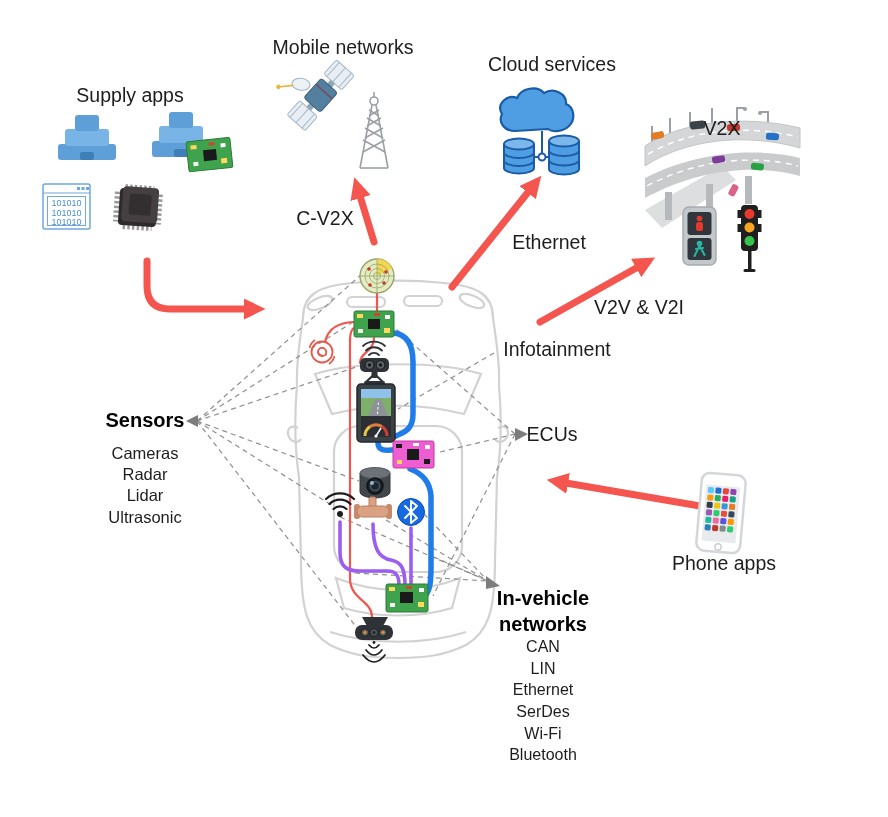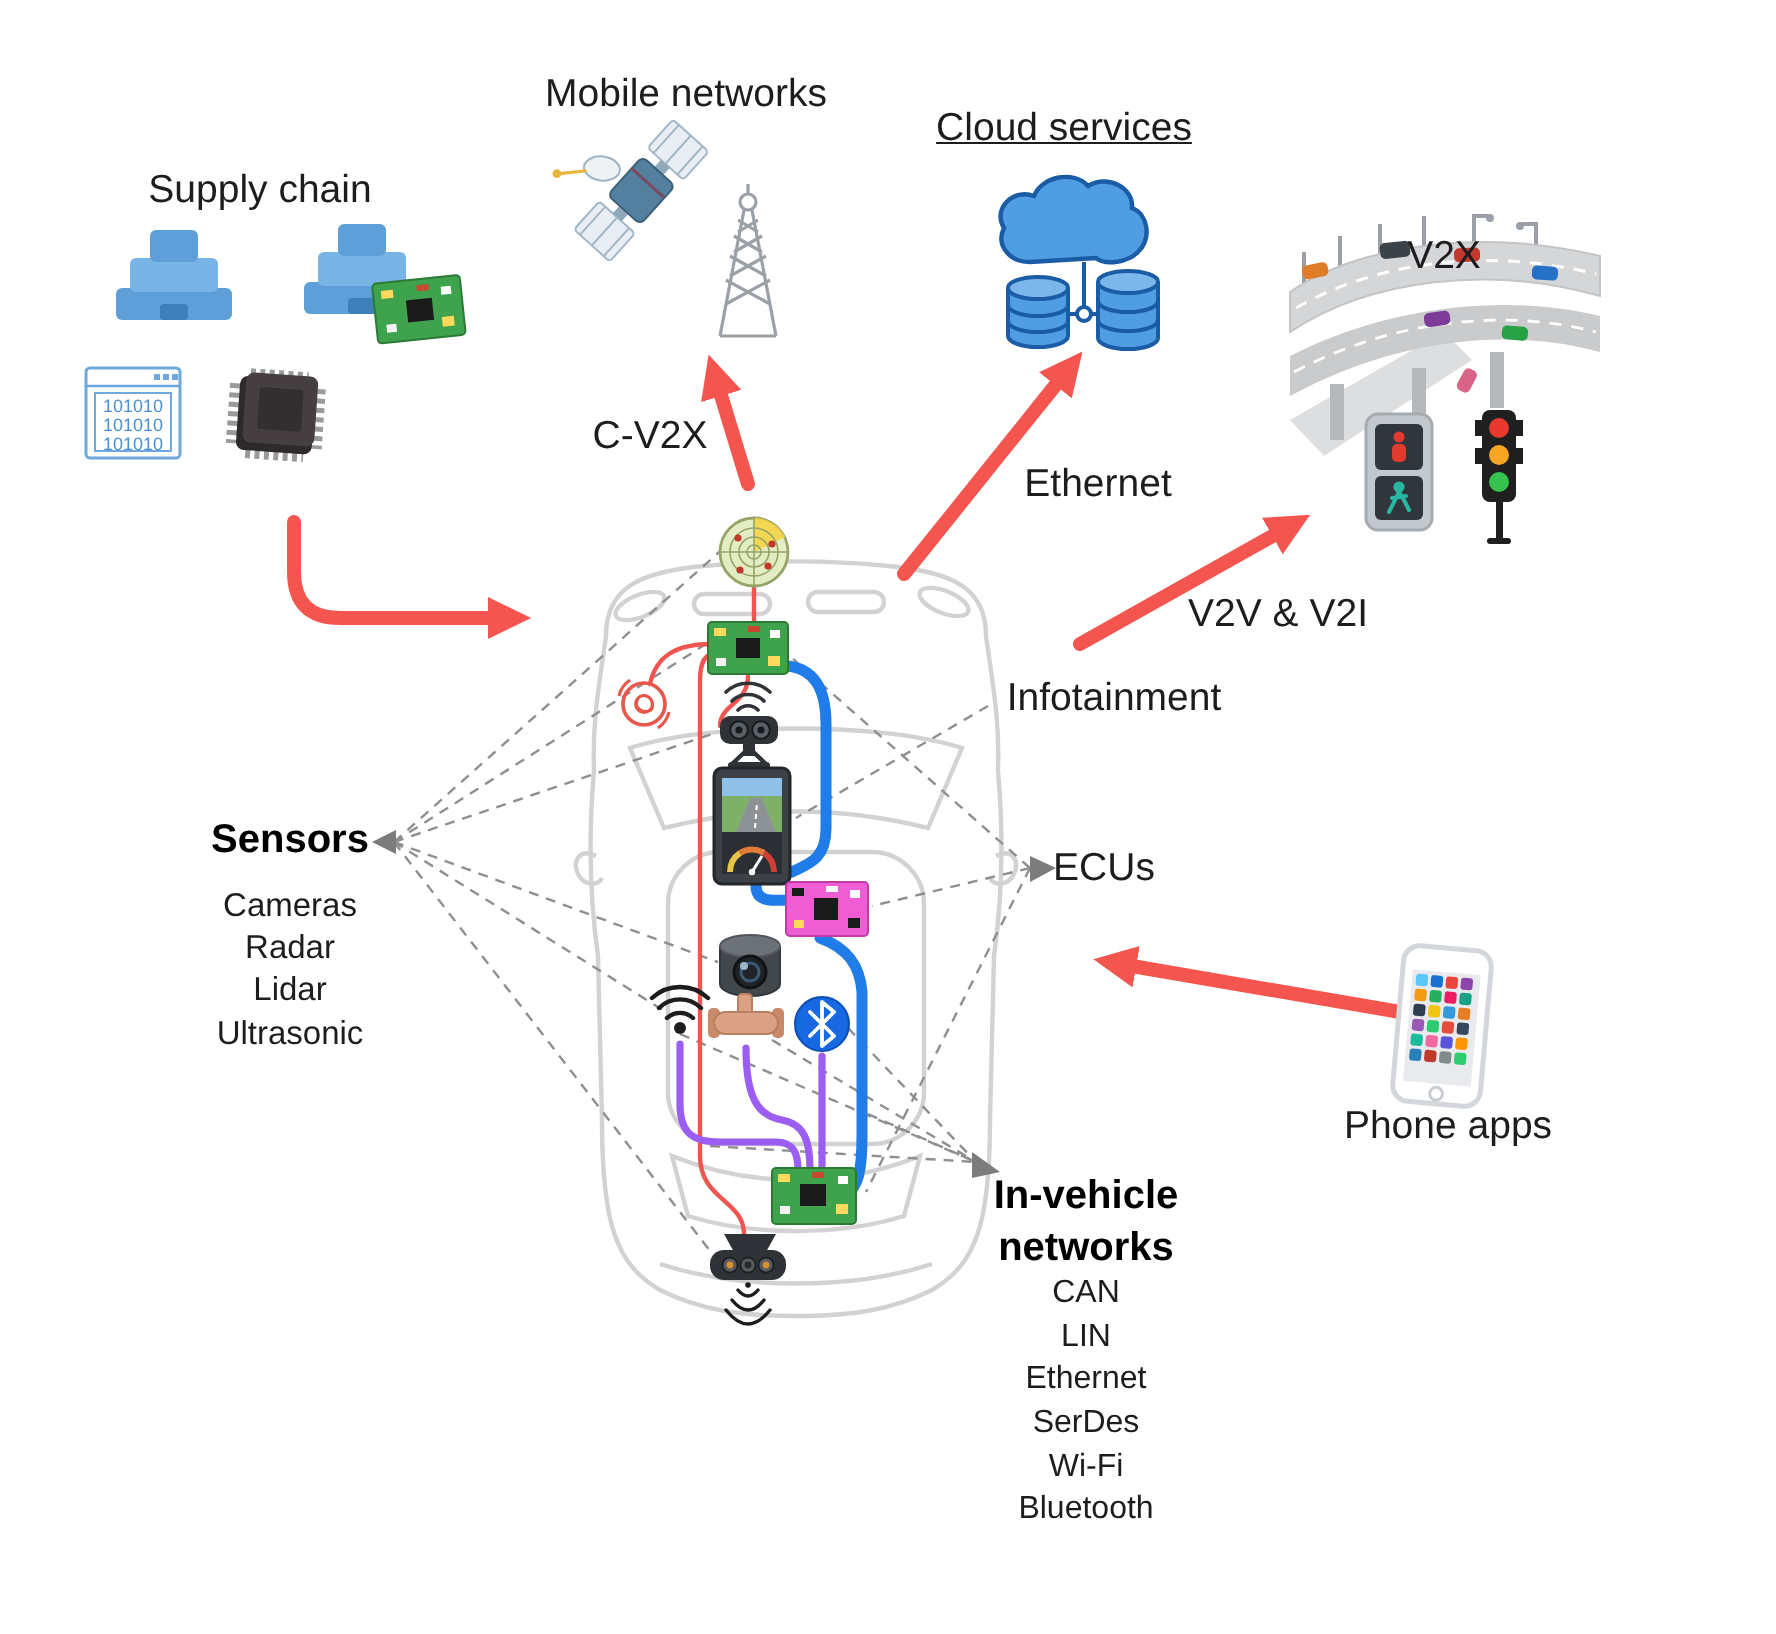--- a/index.html
+++ b/index.html
@@ -358,23 +358,23 @@
     <circle cx="374" cy="632.5" r="3.8" fill="#565b60" stroke="#1e2225"></circle>
     <circle cx="383" cy="632.5" r="3.8" fill="#565b60" stroke="#1e2225"></circle>
     <circle cx="365" cy="632.5" r="1.7" fill="#d98f2e"></circle>
     <circle cx="374" cy="632.5" r="1.7" fill="#26292c"></circle>
     <circle cx="383" cy="632.5" r="1.7" fill="#d98f2e"></circle>
     <path d="M 369,645 Q 374,651 379,645 M 366,650 Q 374,660 382,650 M 363,655 Q 374,669 385,655" fill="none" stroke="#1d1d1f" stroke-width="1.7" stroke-linecap="round"></path>
     <circle cx="374" cy="642.5" r="1.4" fill="#1d1d1f"></circle>
   </g>
 </svg>
 
-<div class="lbl" style="left:130px;top:84px;">Supply chain</div>
+<div class="lbl" style="left:130px;top:84px;">Supply apps</div>
 <div class="lbl" style="left:343px;top:36px;">Mobile networks</div>
-<div class="lbl" style="left:532px;top:53px;text-decoration:underline;">Cloud services</div>
+<div class="lbl" style="left:552px;top:53px;">Cloud services</div>
 <div class="lbl" style="left:722px;top:85px;margin-top:32px;">V2X</div>
 <div class="lbl" style="left:325px;top:207px;">C-V2X</div>
 <div class="lbl" style="left:549px;top:231px;">Ethernet</div>
 <div class="lbl" style="left:639px;top:296px;">V2V &amp; V2I</div>
 <div class="lbl" style="left:557px;top:338px;">Infotainment</div>
 <div class="lbl" style="left:552px;top:423px;">ECUs</div>
 <div class="lbl" style="left:724px;top:552px;">Phone apps</div>
 
 <div class="lbl bold" style="left:145px;top:409px;">Sensors</div>
 <div class="lbl small" style="left:145px;top:444px;text-align:right;">Cameras</div>

